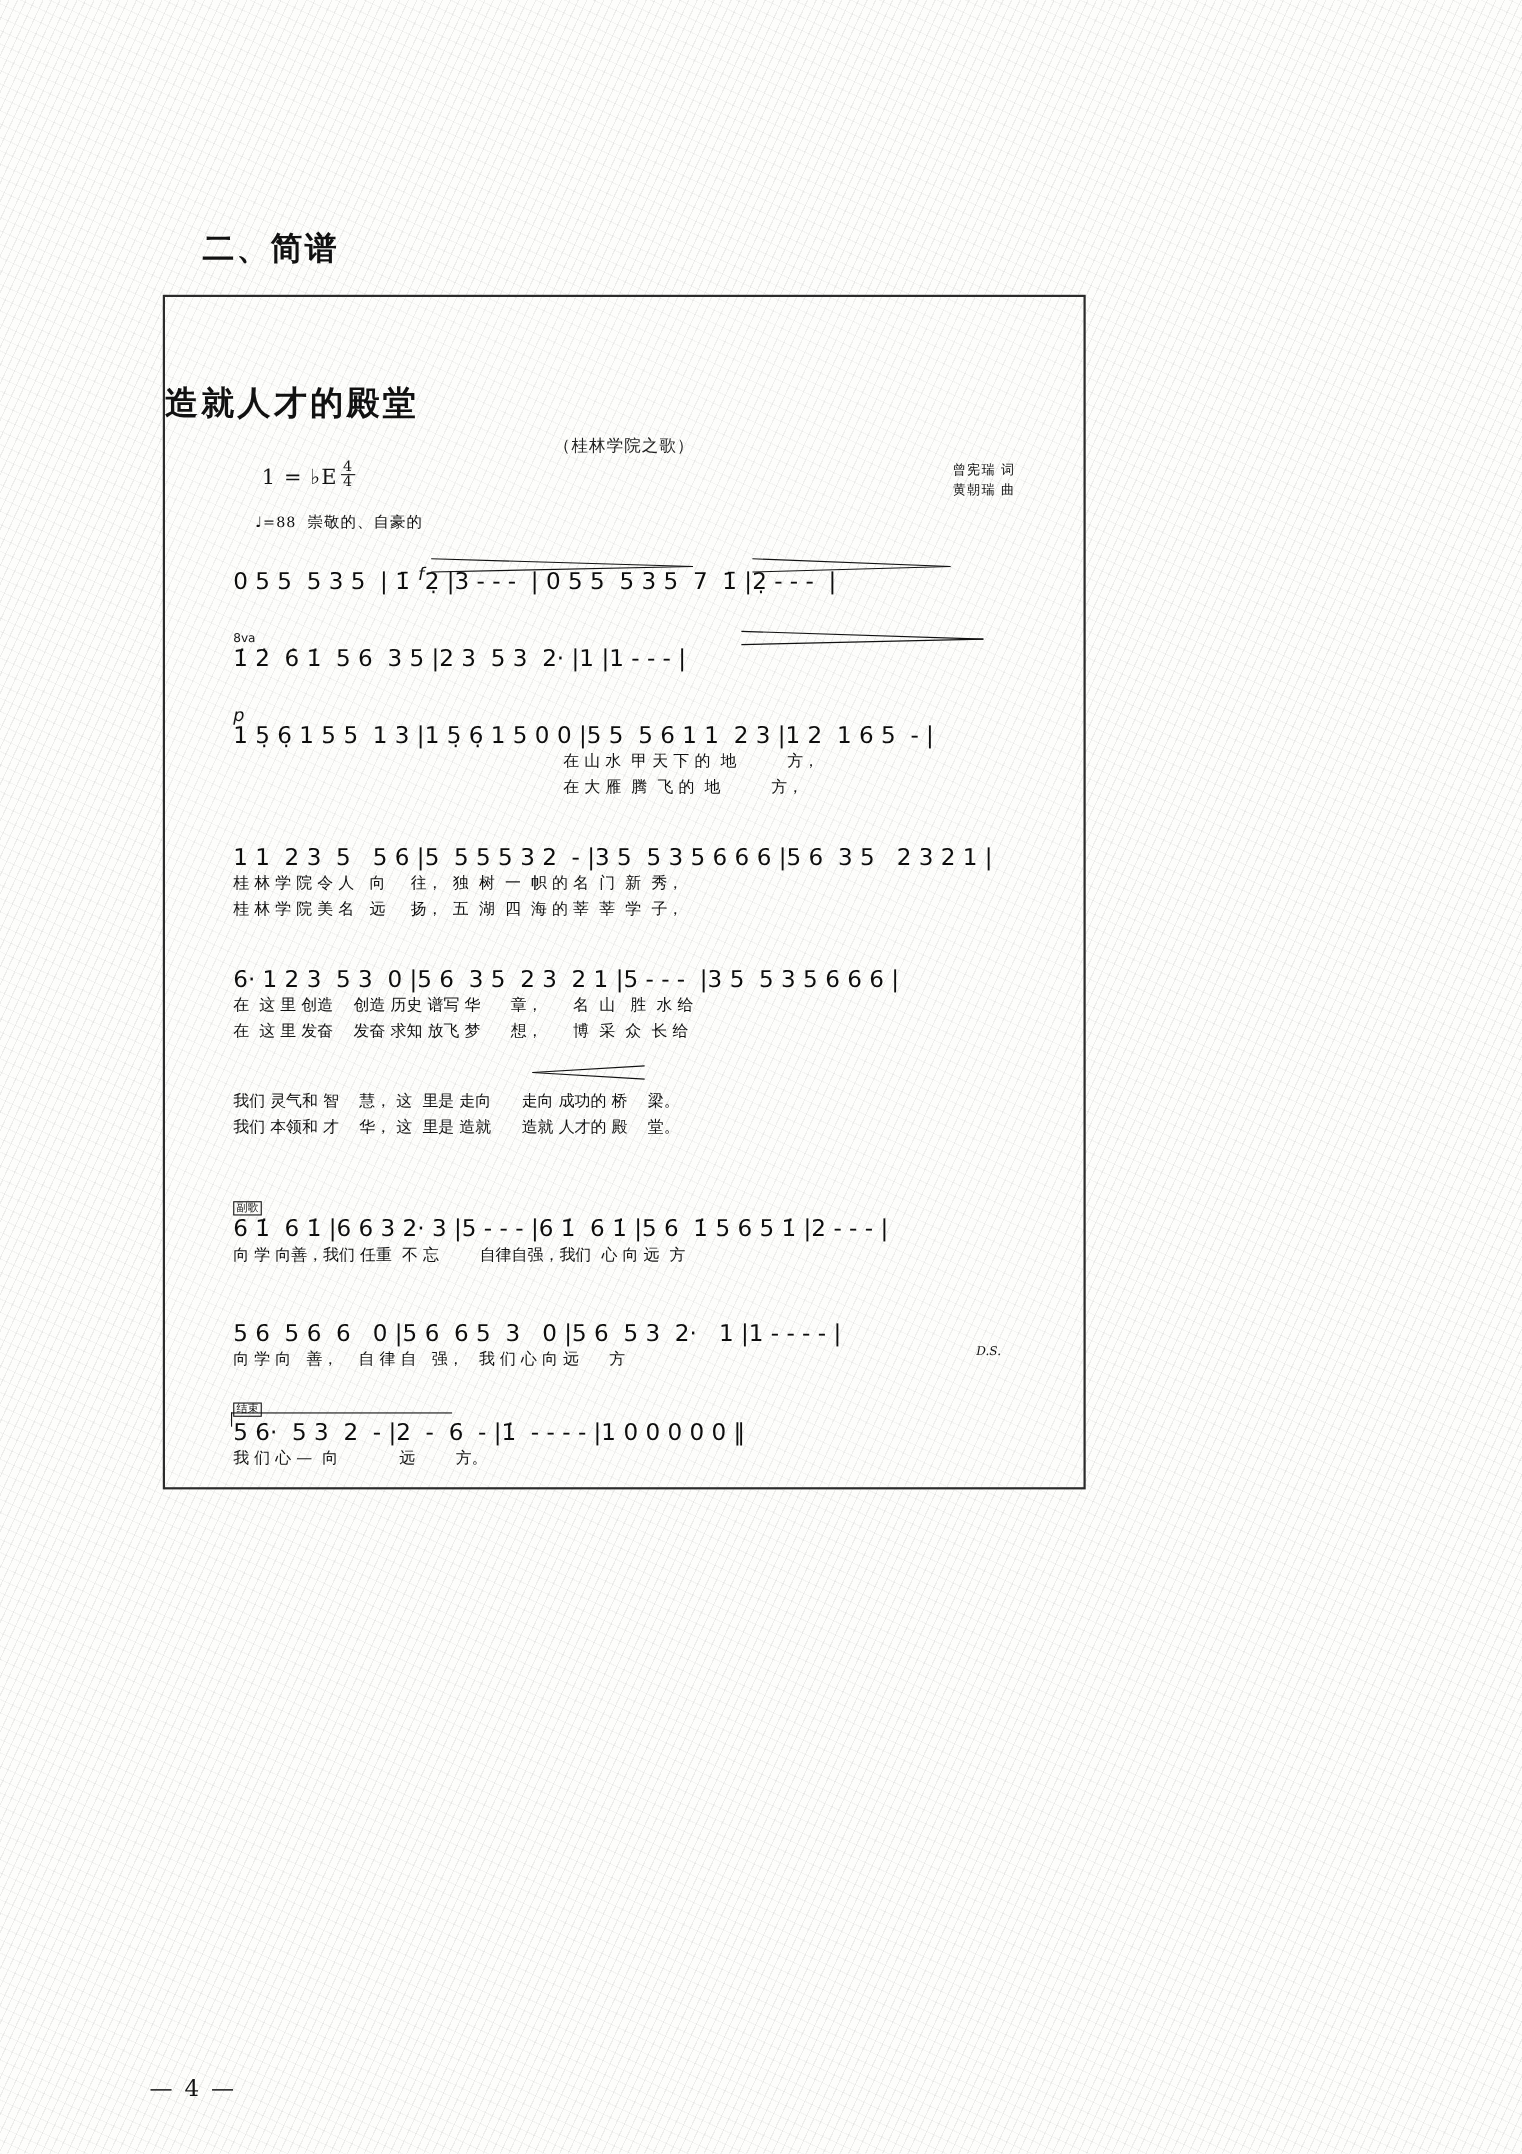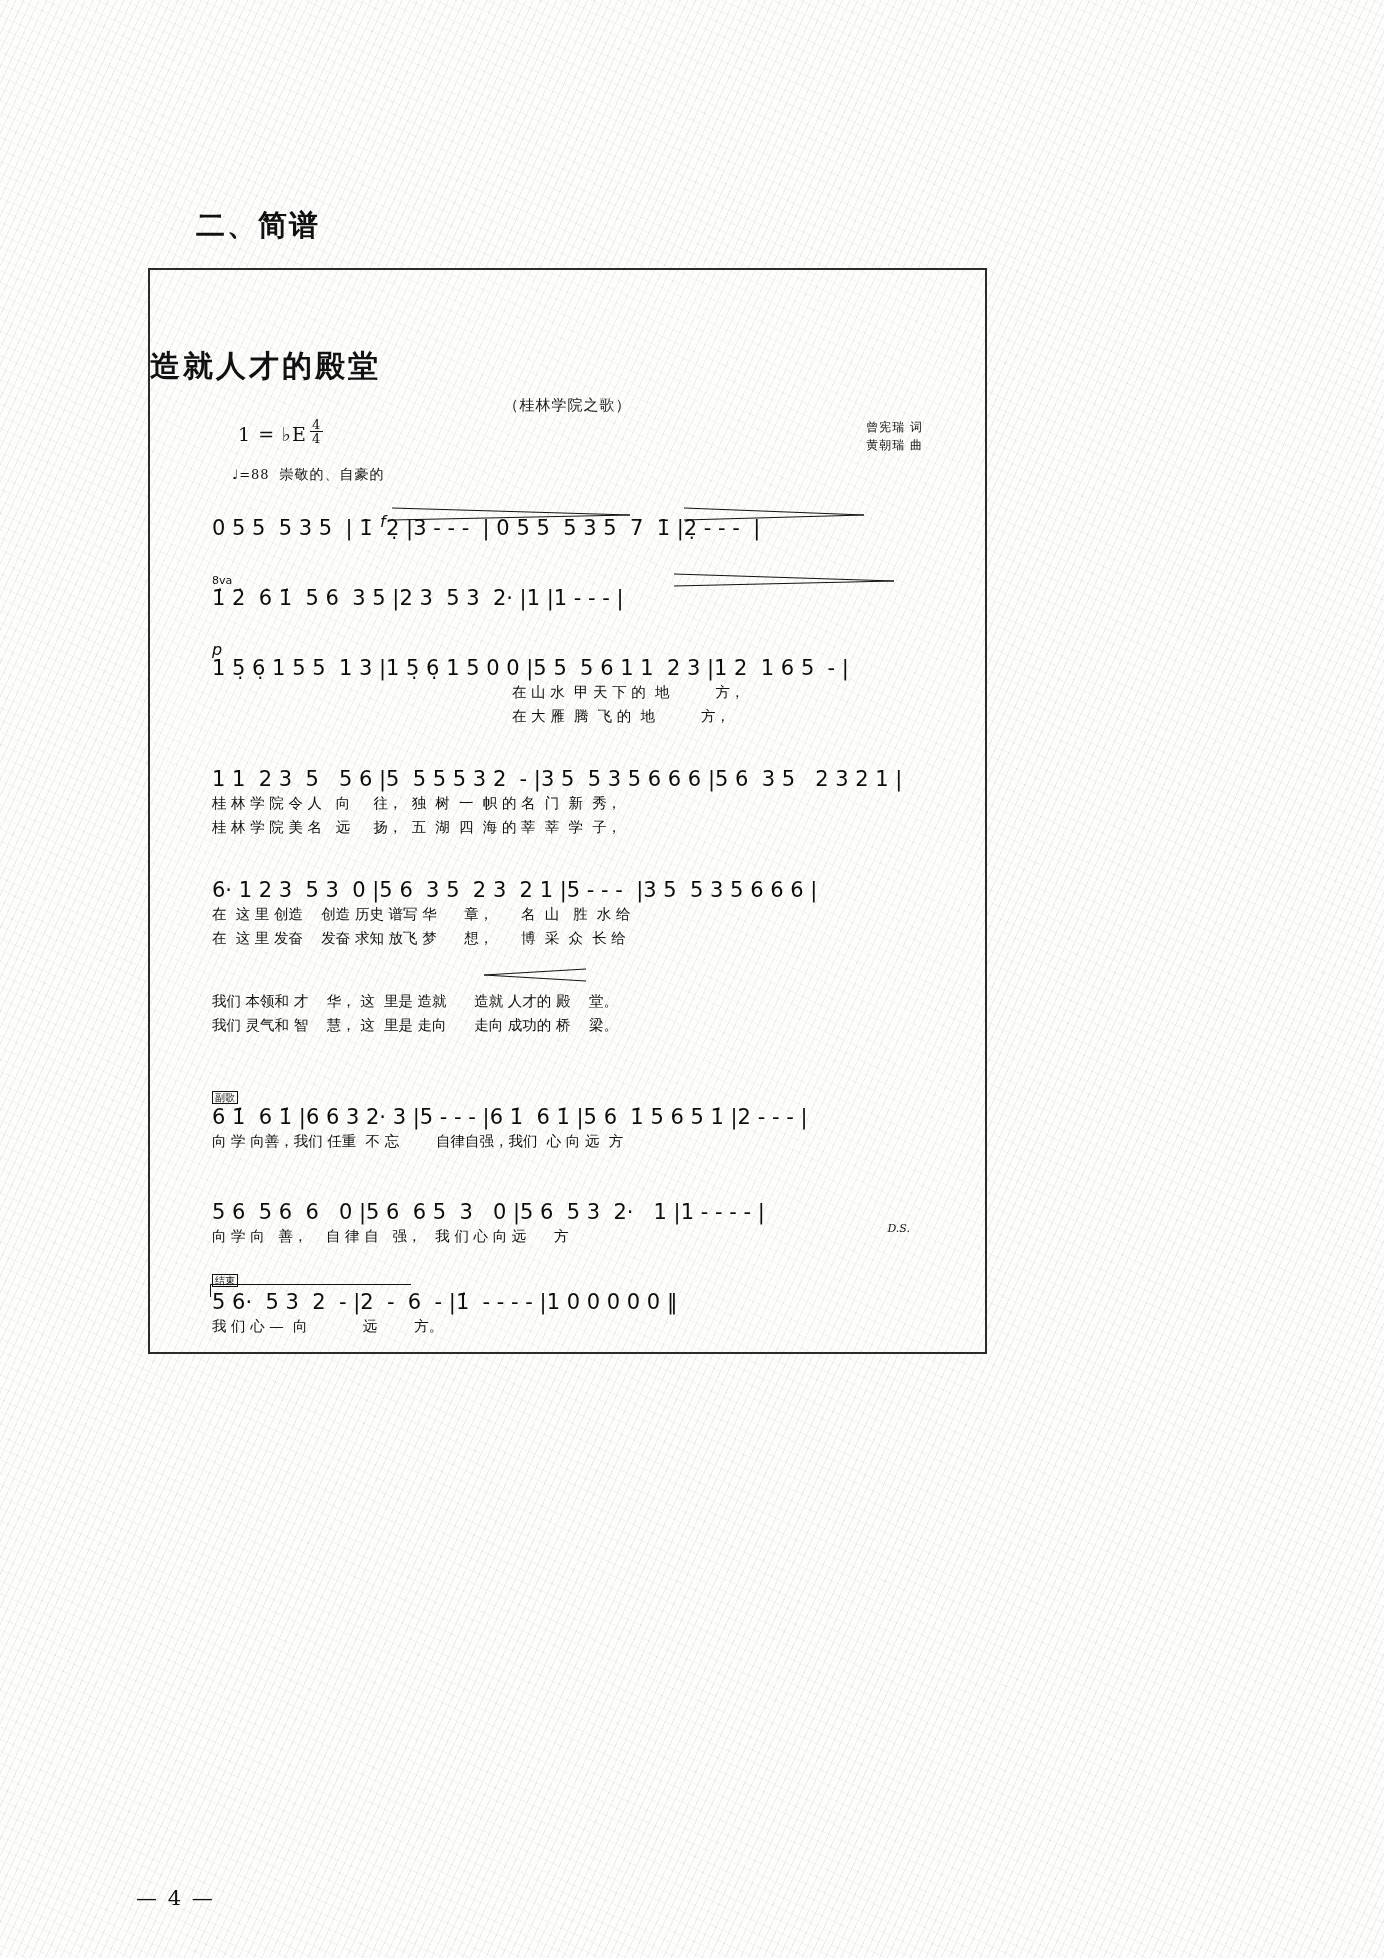--- a/index.html
+++ b/index.html
@@ -24,21 +24,21 @@
       repeating-linear-gradient(25deg, rgba(140,140,140,0.10) 0px, rgba(140,140,140,0.10) 1px, rgba(255,255,255,0) 1px, rgba(255,255,255,0) 11px);
     opacity: 0.75;
   }
   .page {
     position: absolute;
     inset: 0;
   }
 
   .section-heading {
     position: absolute;
-    left: 196px;
+    left: 184px;
     top: 206px;
     font-size: 29px;
     font-weight: bold;
     letter-spacing: 2px;
     color: #111;
     font-family: "DejaVu Serif", "Liberation Serif", serif;
   }
 
   .score-frame {
     position: absolute;
@@ -252,22 +252,22 @@
         <div class="notes-line">6· 1 2 3  5 3  0 |5 6  3 5  2 3  2 1 |5 - - -  |3 5  5 3 5 6 6 6 |</div>
         <div class="lyric-line">在  这 里 创造    创造 历史 谱写 华      章，      名  山   胜  水 给</div>
         <div class="lyric-line">在  这 里 发奋    发奋 求知 放飞 梦      想，      博  采  众  长 给</div>
       </div>
 
       <div class="system" style="top:719px;">
         <svg class="hairpin" width="110" height="16" style="left:270px; top:-22px;">
           <polyline points="2,8 104,2" fill="none" stroke="#111" stroke-width="1"></polyline>
           <polyline points="2,8 104,14" fill="none" stroke="#111" stroke-width="1"></polyline>
         </svg>
+        <div class="lyric-line">我们 灵气和 智    慧， 这  里是 走向      走向 成功的 桥    梁。</div>
         <div class="lyric-line">我们 本领和 才    华， 这  里是 造就      造就 人才的 殿    堂。</div>
-        <div class="lyric-line">我们 灵气和 智    慧， 这  里是 走向      走向 成功的 桥    梁。</div>
       </div>
 
       <div class="system" style="top:835px;">
         <div class="marker" style="position:absolute; left:0px; top:-14px;">
           <span class="boxed-marker">副歌</span>
         </div>
         <div class="notes-line">6 1̇  6 1̇ |6 6 3 2· 3 |5 - - - |6 1̇  6 1̇ |5 6  1̇ 5 6 5 1̇ |2 - - - |</div>
         <div class="lyric-line">向 学 向善，我们 任重  不 忘        自律自强，我们  心 向 远  方</div>
       </div>
 

